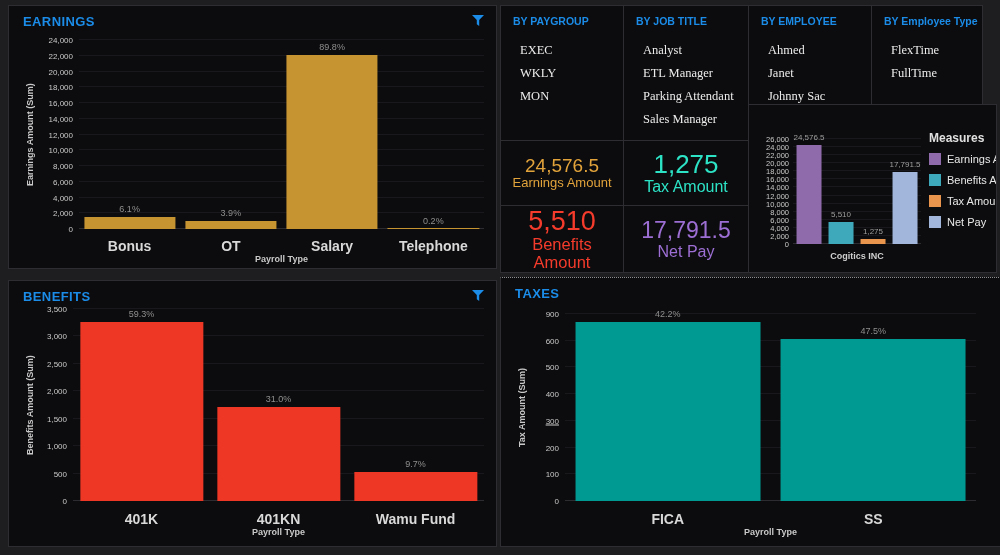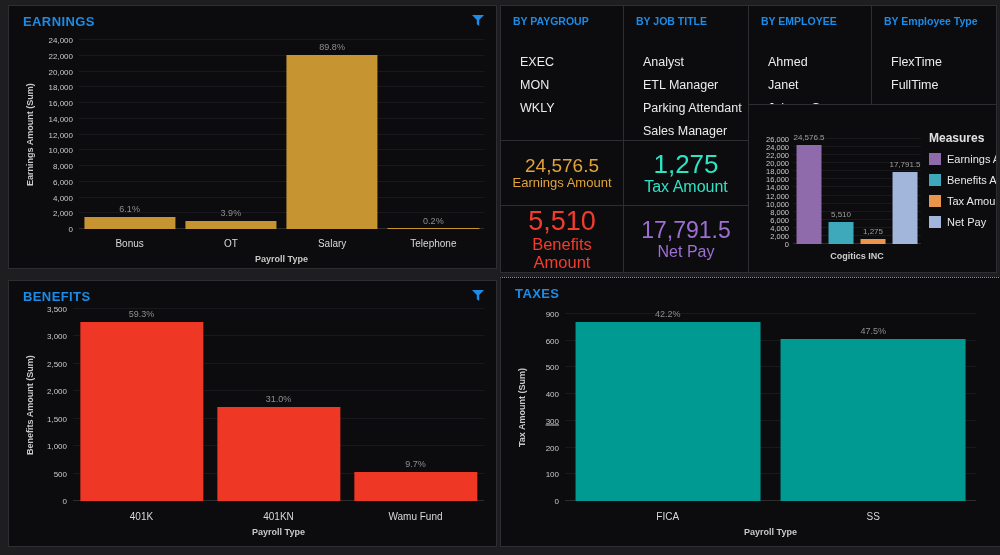--- a/index.html
+++ b/index.html
@@ -22,21 +22,21 @@
   .gridline{position:absolute;left:0;right:0;height:1px;background:#18181d;}
   .gridline.zero{background:#2c2c31;}
   .ytick{position:absolute;right:calc(100% + 6px);transform:translateY(50%);font-size:8px;
          color:#c9c9c9;white-space:nowrap;}
   .slots{position:absolute;left:0;right:0;top:0;bottom:0;display:flex;}
   .slot{position:relative;flex:1;height:100%;}
   .bar{position:absolute;bottom:0;left:50%;transform:translateX(-50%);width:90%;min-height:1px;}
   .bar-label{position:absolute;left:50%;transform:translateX(-50%);font-size:9px;color:#8f8f8f;
              white-space:nowrap;}
   .xcats{position:absolute;display:flex;}
-  .xcat{flex:1;text-align:center;font-size:10px;font-weight:400;color:#d9d9d9;}
+  .xcat{flex:1;text-align:center;font-size:14px;font-weight:700;color:#d9d9d9;}
   .x-title{position:absolute;text-align:center;font-size:9px;font-weight:bold;color:#c9c9c9;}
   .y-title{position:absolute;writing-mode:vertical-rl;transform:rotate(180deg);
            font-size:9px;font-weight:bold;color:#c9c9c9;text-align:center;}
 
   .earnings .y-title{left:16px;top:34px;height:189px;}
   .earnings .plot{left:70px;top:34px;width:405px;height:189px;}
   .earnings .xcats{left:70px;top:232px;width:405px;}
   .earnings .x-title{left:70px;top:248px;width:405px;}
 
   .benefits .y-title{left:16px;top:28px;height:192px;}
@@ -47,29 +47,29 @@
   .taxes .y-title{left:16px;top:36px;height:187px;}
   .taxes .plot{left:64px;top:36px;width:411px;height:187px;}
   .taxes .xcats{left:64px;top:233px;width:411px;}
   .taxes .x-title{left:64px;top:249px;width:411px;}
 
   
   .box{position:absolute;background:#0c0c0e;border:1px solid #2d2d32;box-sizing:border-box;overflow:hidden;}
   .box-paygroup{left:0;top:0;width:124px;height:136px;}
   .box-jobtitle{left:123px;top:0;width:126px;height:136px;}
   .box-employee{left:248px;top:0;width:124px;height:100px;}
-  .box-emptype{left:371px;top:0;width:126px;height:100px;}
+  .box-emptype{left:371px;top:0;width:112px;height:100px;}
   .kpi-earnings{left:0;top:135px;width:124px;height:66px;}
   .kpi-tax{left:123px;top:135px;width:126px;height:66px;}
   .kpi-benefits{left:0;top:200px;width:124px;height:68px;}
   .kpi-netpay{left:123px;top:200px;width:126px;height:68px;}
   .box-minichart{left:248px;top:99px;width:249px;height:169px;}
 
   .filter-title{margin:0;padding:9px 0 0 12px;font-size:10.5px;font-weight:bold;color:#1b8ce8;}
-  .filter-items{margin-top:24px;}
+  .filter-items{margin-top:12px;font-family:Liberation Serif, serif;}
   .filter-item{height:23px;line-height:23px;padding-left:19px;font-size:12.5px;color:#ececec;cursor:pointer;}
 
   .kpi{display:flex;flex-direction:column;justify-content:center;align-items:center;text-align:center;line-height:1.08;}
   .kpi-value{font-weight:400;}
   .kpi-label{font-weight:400;}
   .kpi-earnings .kpi-value{font-size:19px;} .kpi-earnings .kpi-label{font-size:13px;}
   .kpi-tax .kpi-value{font-size:26px;}      .kpi-tax .kpi-label{font-size:16px;}
   .kpi-benefits .kpi-value{font-size:27px;} .kpi-benefits .kpi-label{font-size:16.5px;width:80px;}
   .kpi-netpay .kpi-value{font-size:23px;}   .kpi-netpay .kpi-label{font-size:16px;}
 
@@ -154,22 +154,22 @@
       <div class="x-title">Payroll Type</div>
     </div>
   </section>
 
   <div class="composite">
 
     <div class="box box-paygroup">
       <h3 class="filter-title">BY PAYGROUP</h3>
       <div class="filter-items">
         <div class="filter-item">EXEC</div>
+        <div class="filter-item">WKLY</div>
         <div class="filter-item">MON</div>
-        <div class="filter-item">WKLY</div>
       </div>
     </div>
 
     <div class="box box-jobtitle">
       <h3 class="filter-title">BY JOB TITLE</h3>
       <div class="filter-items">
         <div class="filter-item">Analyst</div>
         <div class="filter-item">ETL Manager</div>
         <div class="filter-item">Parking Attendant</div>
         <div class="filter-item">Sales Manager</div>

